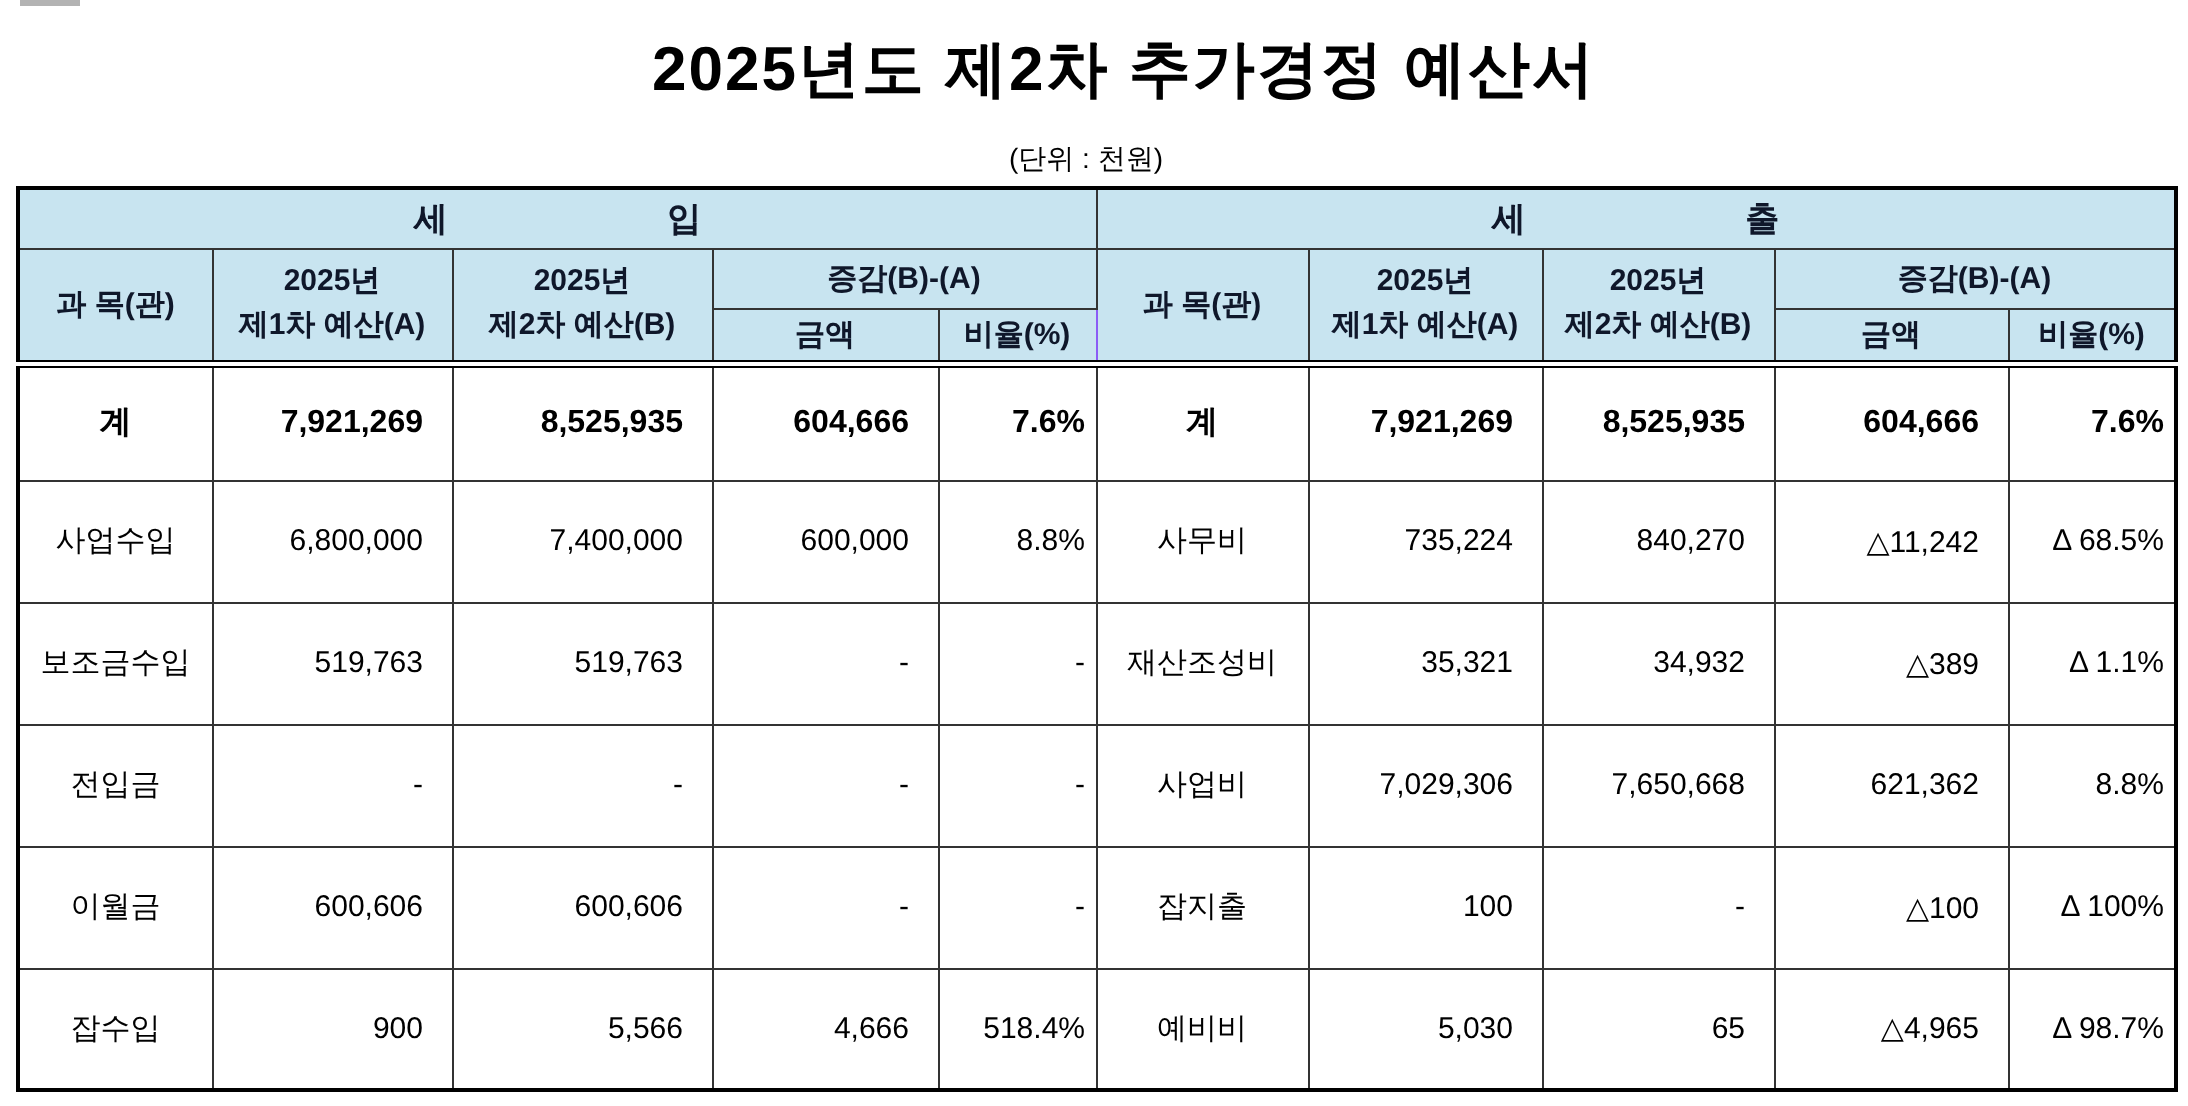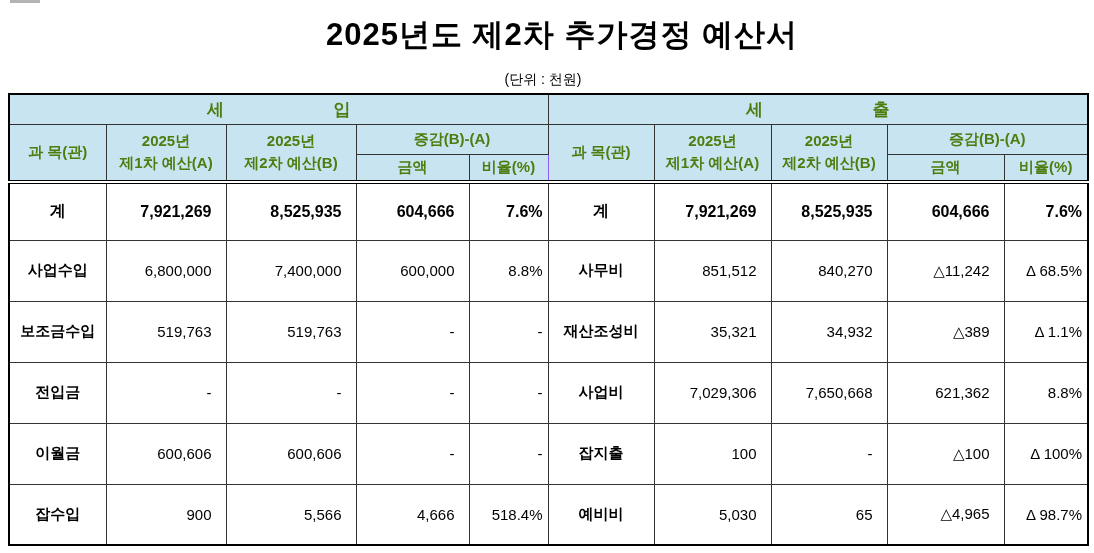--- a/index.html
+++ b/index.html
@@ -40,35 +40,35 @@
     border: 1px solid #333;
     vertical-align: middle;
     font-size: 15px;
     overflow: hidden;
   }
   
   .hdr {
     background: #c8e4f0;
     font-weight: bold;
     text-align: center;
-    color: #4d7c0f;
+    color: #0f172a;
   }
   tr.band { height: 30px; }
   tr.band td { font-size: 17px; }
   td.section-title { word-spacing: 105px; }
   tr.hrow2 { height: 30px; }
   tr.hrow3 { height: 28px; }
   td.twoline { white-space: pre-line; line-height: 1.5; }
   td.dbl { border-bottom: 4px double #000; }
   
   .divl { border-left: 1px solid #8b5cf6; }
   
   tr.row { height: 61px; }
   tr.row-total { height: 58px; }
-  td.cat { text-align: center; font-weight: bold; }
+  td.cat { text-align: center; }
   td.num { text-align: right; padding-right: 14px; }
   td.pct { text-align: right; padding-right: 5px; margin-top: 48px; }
   tr.row-total td { font-weight: bold; font-size: 16px; }
 </style>
 </head>
 <body>
 
 <div class="artifact"></div>
 
 <div class="page-title">2025년도 제2차 추가경정 예산서</div>
@@ -129,21 +129,21 @@
     <td class="pct">7.6%</td>
   </tr>
 
   <tr class="row">
     <td class="cat">사업수입</td>
     <td class="num">6,800,000</td>
     <td class="num">7,400,000</td>
     <td class="num">600,000</td>
     <td class="pct">8.8%</td>
     <td class="cat divl">사무비</td>
-    <td class="num">851,512</td>
+    <td class="num">735,224</td>
     <td class="num">840,270</td>
     <td class="num">△11,242</td>
     <td class="pct">Δ 68.5%</td>
   </tr>
 
   <tr class="row">
     <td class="cat">보조금수입</td>
     <td class="num">519,763</td>
     <td class="num">519,763</td>
     <td class="num">-</td>

